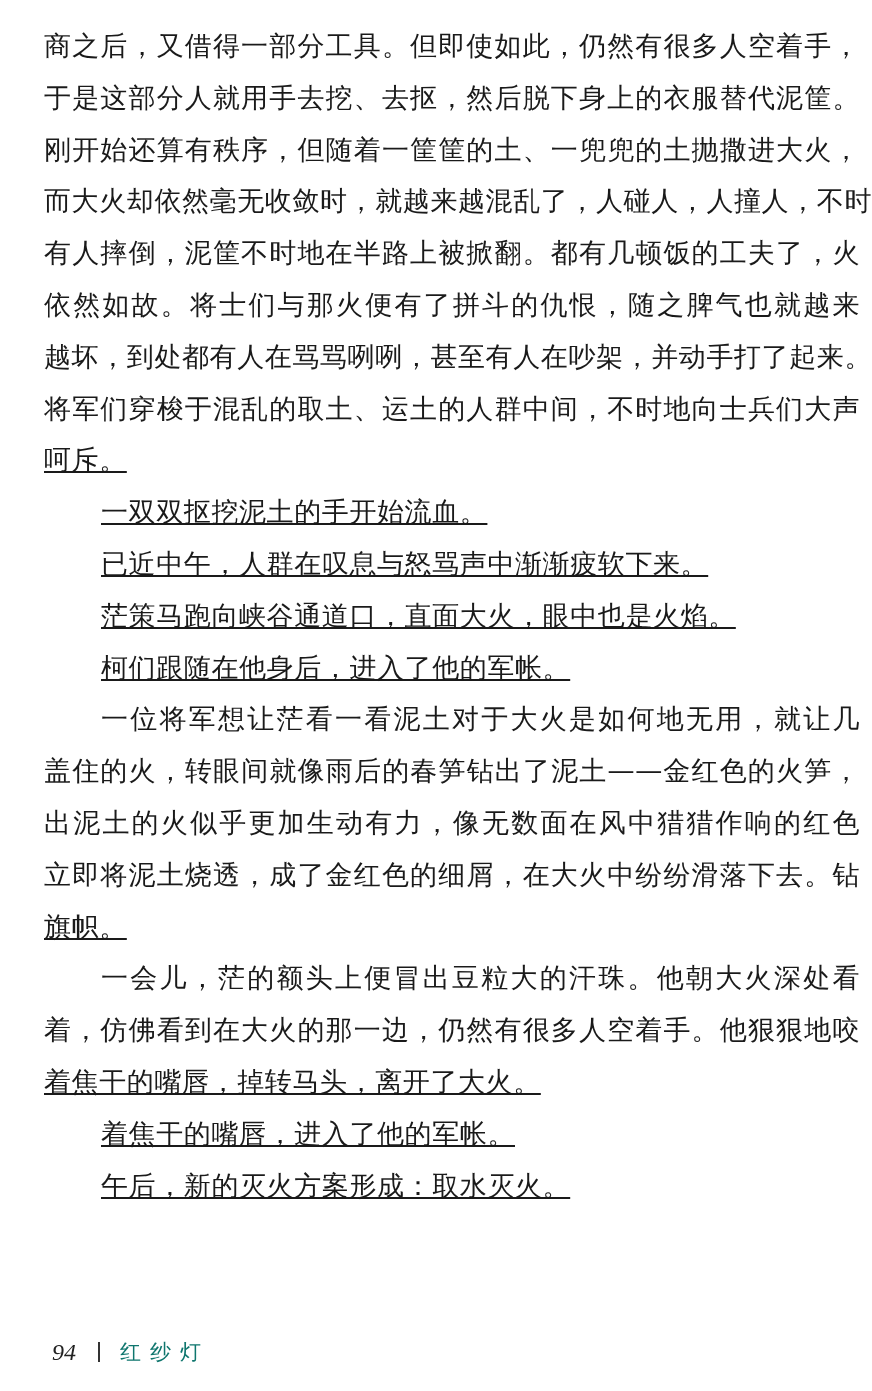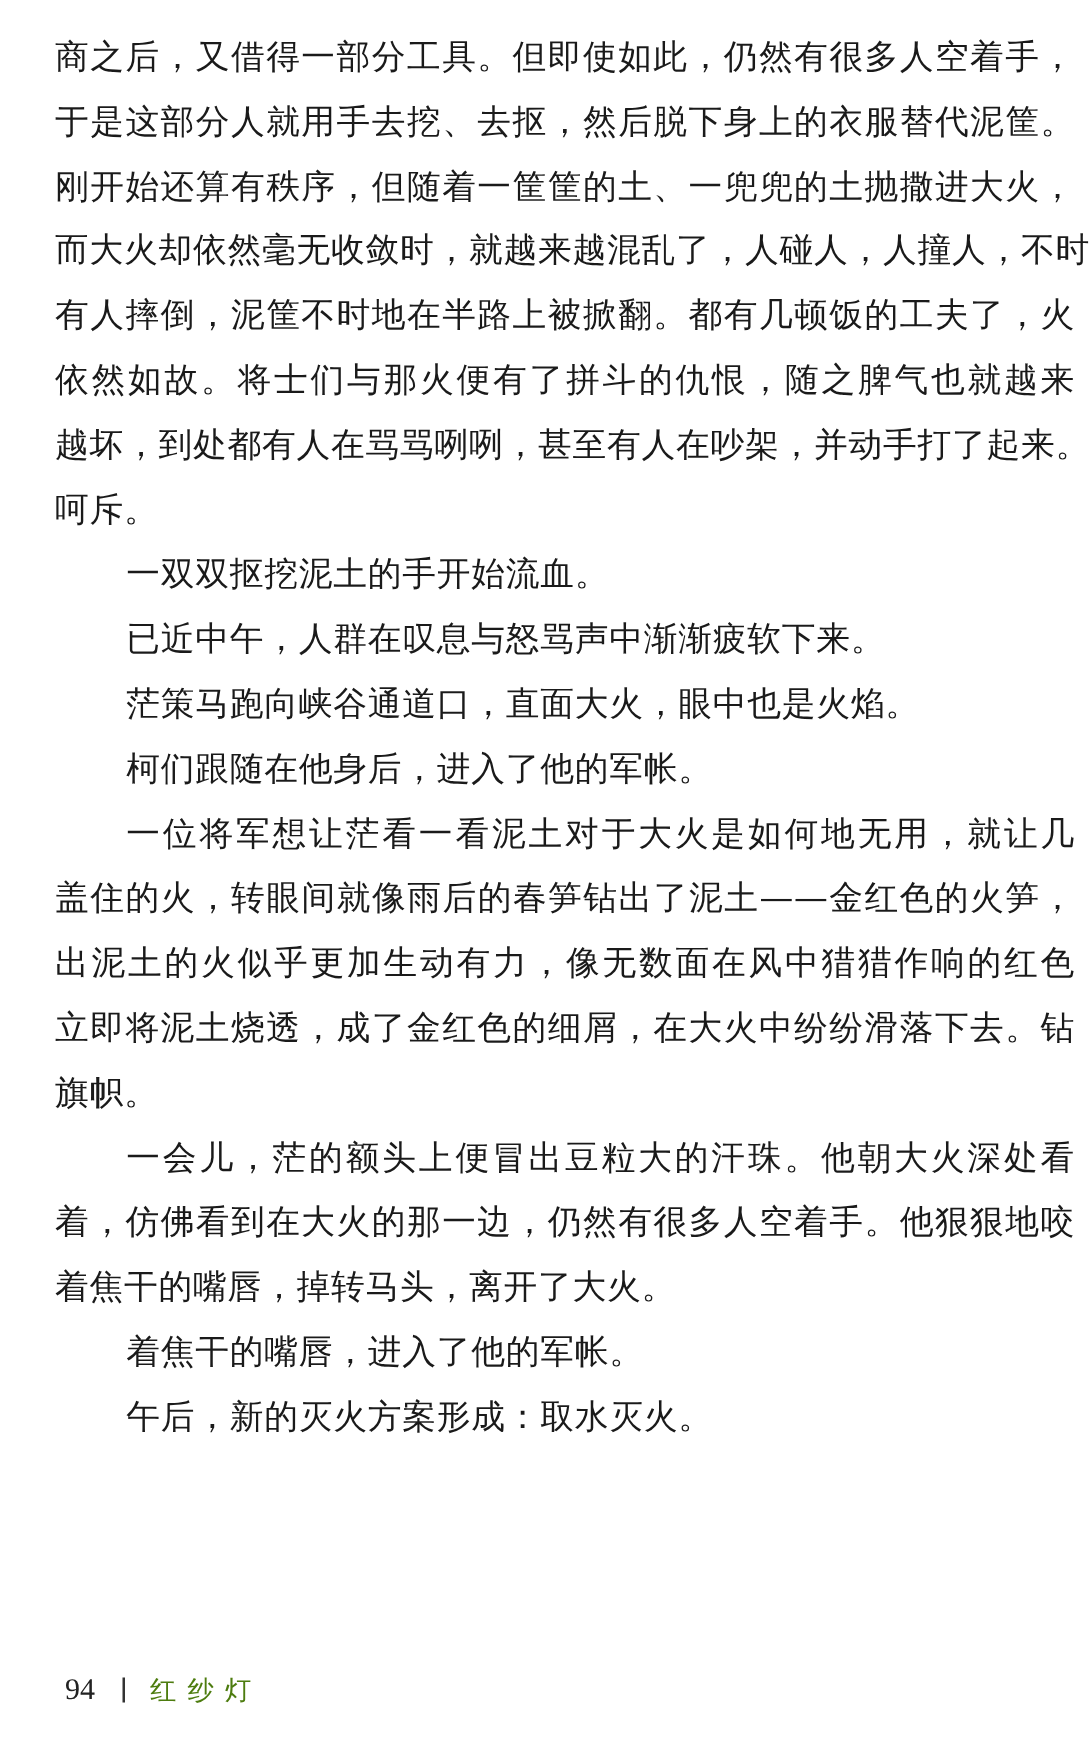--- a/index.html
+++ b/index.html
@@ -32,64 +32,67 @@
       height: 51.8px;
       line-height: 51.8px;
       font-size: 27px;
       white-space: nowrap;
       letter-spacing: 0.6px;
       text-align: justify;
       text-align-last: justify;
     }
     .line.last {
       text-align-last: left;
+      text-decoration: underline;
     }
     .line.indent {
       padding-left: 57px;
     }
     .footer {
       position: absolute;
       left: 36px;
       top: 1334px;
       height: 36px;
       display: flex;
       align-items: center;
       color: #222;
     }
     .page-number {
       font-family: "Liberation Serif", "DejaVu Serif", serif;
+      font-style: italic;
       font-size: 24px;
       width: 46px;
     }
     .footer-divider {
       width: 2px;
       height: 20px;
       background: #333;
       margin-right: 20px;
     }
     .book-title {
       font-family: "DejaVu Sans", "Liberation Sans", sans-serif;
       font-size: 21px;
       letter-spacing: 9px;
-      color: #4d7c0f;
+      color: #0f766e;
     }
   </style>
 </head>
 <body>
 
 <div class="page">
   <div class="body-text" id="body-text">
       <div>
         <div class="line">商之后，又借得一部分工具。但即使如此，仍然有很多人空着手，</div>
         <div class="line">于是这部分人就用手去挖、去抠，然后脱下身上的衣服替代泥筐。</div>
         <div class="line">刚开始还算有秩序，但随着一筐筐的土、一兜兜的土抛撒进大火，</div>
         <div class="line">而大火却依然毫无收敛时，就越来越混乱了，人碰人，人撞人，不时</div>
         <div class="line">有人摔倒，泥筐不时地在半路上被掀翻。都有几顿饭的工夫了，火</div>
         <div class="line">依然如故。将士们与那火便有了拼斗的仇恨，随之脾气也就越来</div>
         <div class="line">越坏，到处都有人在骂骂咧咧，甚至有人在吵架，并动手打了起来。</div>
+        <div class="line">将军们穿梭于混乱的取土、运土的人群中间，不时地向士兵们大声</div>
         <div class="line last">呵斥。</div>
       </div>
       <div>
         <div class="line indent last">一双双抠挖泥土的手开始流血。</div>
       </div>
       <div>
         <div class="line indent last">已近中午，人群在叹息与怒骂声中渐渐疲软下来。</div>
       </div>
       <div>
         <div class="line indent last">茫策马跑向峡谷通道口，直面大火，眼中也是火焰。</div>

